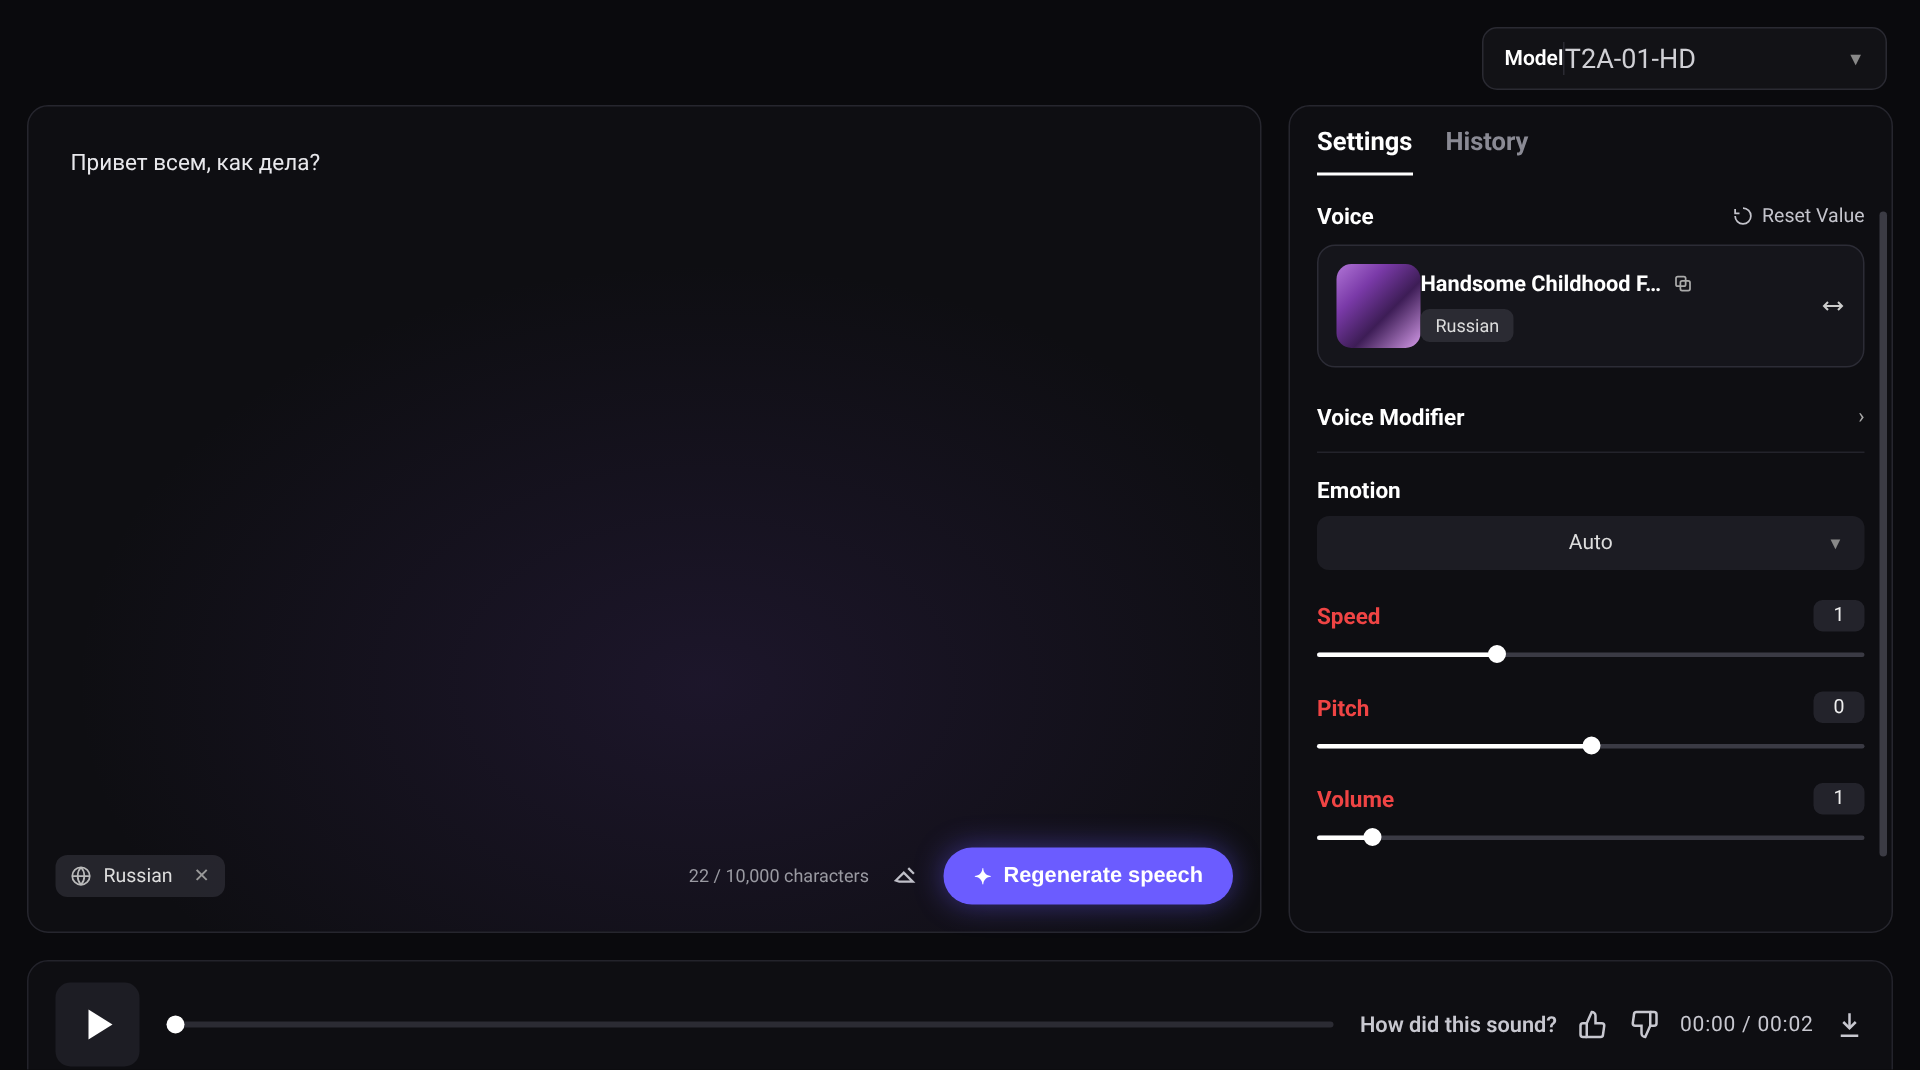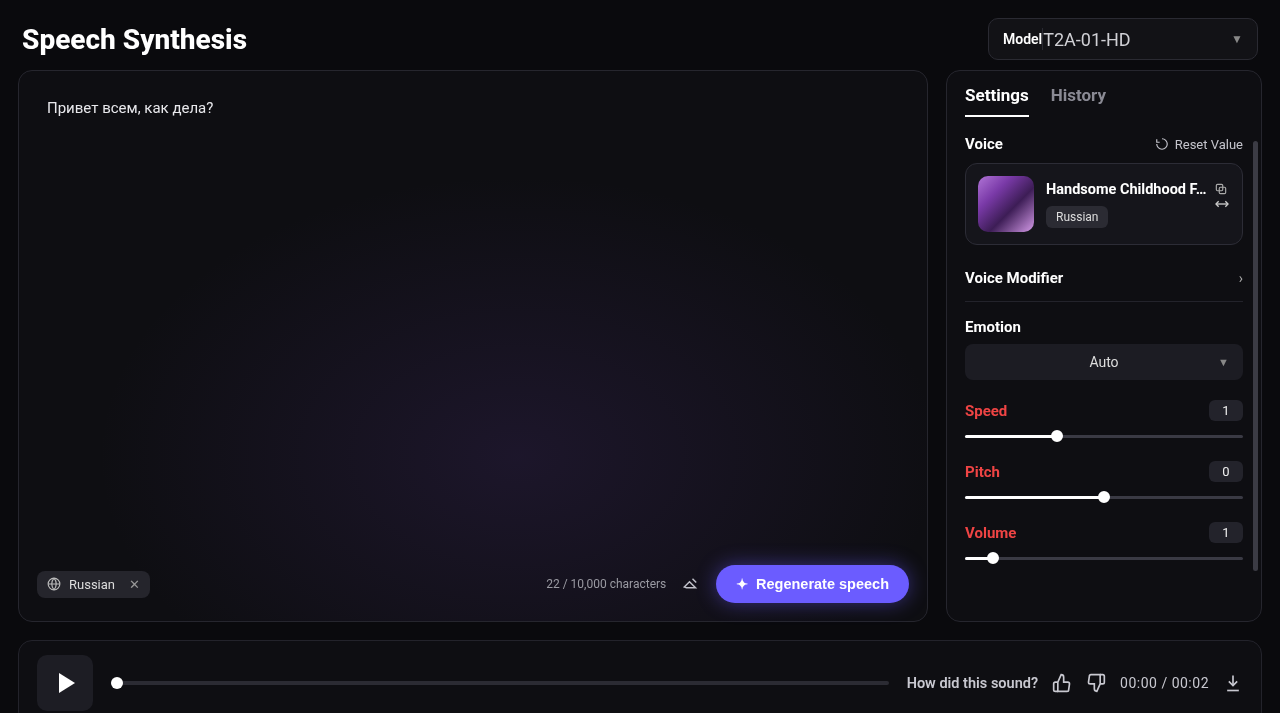--- a/index.html
+++ b/index.html
@@ -93,21 +93,21 @@
     font-size:14.5px;
     font-weight:600;
     display:flex;
     align-items:center;
     gap:8px;
     cursor:pointer;
     box-shadow: 0 0 20px rgba(107,92,255,0.45);
   }
   .sparkle { font-size:14px; }
   .settings-panel {
-    width: 316px;
+    width: 403px;
     border: 1px solid #26262e;
     border-radius:14px;
     background:#0e0e12;
     display:flex;
     flex-direction:column;
     padding: 0;
     position:relative;
   }
   .tabs {
     display:flex;
@@ -134,21 +134,20 @@
     margin-bottom:10px;
   }
   .sec-title { font-weight:700; font-size:15px; color:#fff; }
   .reset-link { color:#c4c4cc; font-size:13px; cursor:pointer; display:flex; align-items:center; gap:6px; }
   .voice-card {
     border:1px solid #2c2c36;
     border-radius:12px;
     background:#15151b;
     padding:12px;
     display:flex;
-    gap:12px;
     align-items:center;
     position:relative;
     margin-bottom:14px;
   }
   .voice-avatar {
     width:56px; height:56px;
     border-radius:10px;
     background: linear-gradient(135deg,#b074d6 0%, #7a3aa8 30%, #3d1d56 60%, #d49ae8 100%);
     flex-shrink:0;
   }
@@ -303,21 +302,20 @@
   .feedback-q { color:#c8c8d0; font-size:14.5px; font-weight:600; }
   .thumb-btn { color:#c8c8d0; cursor:pointer; display:flex; }
   .time-text { color:#c8c8d0; font-size:14px; letter-spacing:0.5px; }
   .dl-btn { color:#c8c8d0; cursor:pointer; display:flex; }
   svg { display:block; }
 </style>
 </head>
 <body>
 
 <div class="top-row">
-  <h1 class="page-title">Speech Synthesis</h1>
   <div style="flex:1"></div>
   <div class="model-select">
     <span class="model-label">Model</span>
     <span class="model-divider"></span>
     <span class="model-value">T2A-01-HD</span>
     <span class="chev-down">▼</span>
   </div>
 </div>
 
 <div class="main-area">

